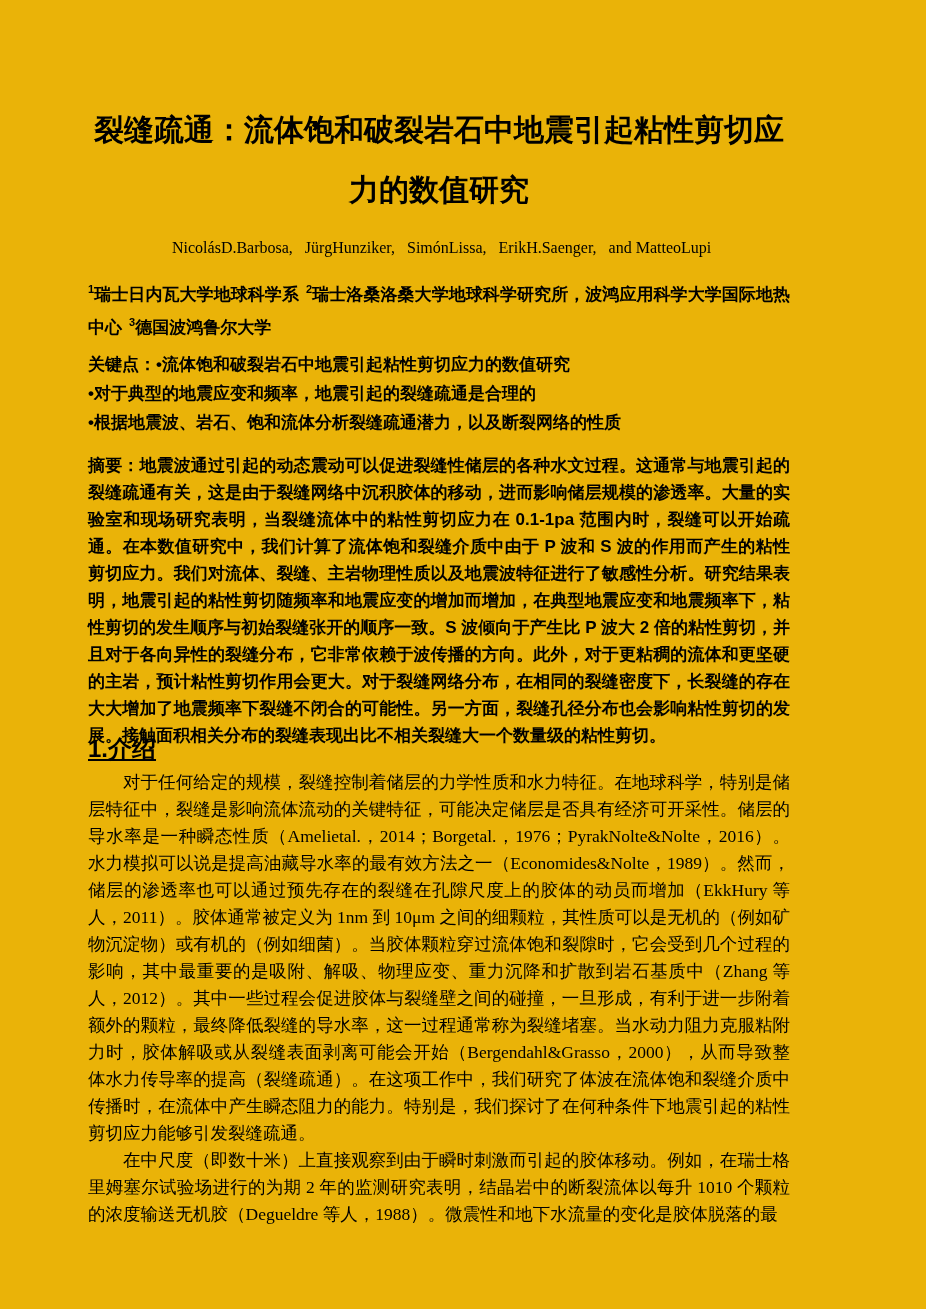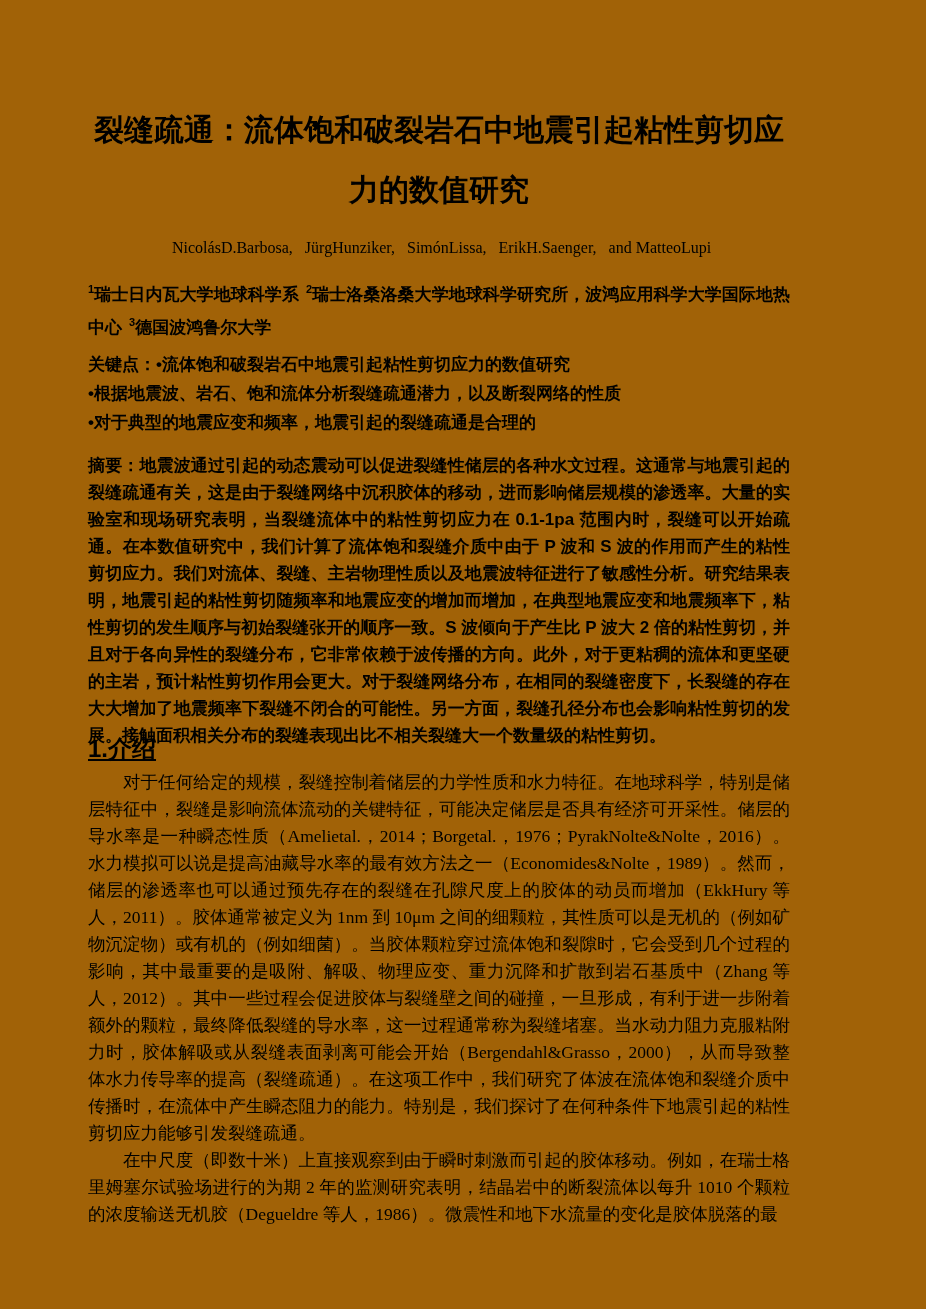--- a/index.html
+++ b/index.html
@@ -4,21 +4,21 @@
 <style>
   html, body {
     margin: 0;
     padding: 0;
     background: #ffffff;
   }
   .page {
     position: relative;
     width: 926px;
     height: 1309px;
-    background: #a16207;
+    background: #eab308;
     color: #000000;
     font-family: "Liberation Serif", "DejaVu Serif", serif;
     overflow: hidden;
   }
   .content {
     position: absolute;
     left: 88px;
     top: 0;
     width: 702px;
   }
@@ -126,27 +126,27 @@
   <div class="content">
 
     <h1 class="title">裂缝疏通：流体饱和破裂岩石中地震引起粘性剪切应力的数值研究</h1>
 
     <p class="authors">NicolásD.Barbosa,   JürgHunziker,   SimónLissa,   ErikH.Saenger,   and MatteoLupi</p>
 
     <p class="affiliation"><sup>1</sup><span>瑞士日内瓦大学地球科学系</span><sup class="gap">2</sup><span>瑞士洛桑洛桑大学地球科学研究所，波鸿应用科学大学国际地热中心</span><sup class="gap">3</sup><span>德国波鸿鲁尔大学</span></p>
 
     <div class="keypoints">
       <p>关键点：•流体饱和破裂岩石中地震引起粘性剪切应力的数值研究</p>
+      <p>•对于典型的地震应变和频率，地震引起的裂缝疏通是合理的</p>
       <p>•根据地震波、岩石、饱和流体分析裂缝疏通潜力，以及断裂网络的性质</p>
-      <p>•对于典型的地震应变和频率，地震引起的裂缝疏通是合理的</p>
     </div>
 
     <p class="abstract"><span>摘要：</span><span>地震波通过引起的动态震动可以促进裂缝性储层的各种水文过程。这通常与地震引起的裂缝疏通有关，这是由于裂缝网络中沉积胶体的移动，进而影响储层规模的渗透率。大量的实验室和现场研究表明，当裂缝流体中的粘性剪切应力在 0.1-1pa 范围内时，裂缝可以开始疏通。在本数值研究中，我们计算了流体饱和裂缝介质中由于 P 波和 S 波的作用而产生的粘性剪切应力。我们对流体、裂缝、主岩物理性质以及地震波特征进行了敏感性分析。研究结果表明，地震引起的粘性剪切随频率和地震应变的增加而增加，在典型地震应变和地震频率下，粘性剪切的发生顺序与初始裂缝张开的顺序一致。S 波倾向于产生比 P 波大 2 倍的粘性剪切，并且对于各向异性的裂缝分布，它非常依赖于波传播的方向。此外，对于更粘稠的流体和更坚硬的主岩，预计粘性剪切作用会更大。对于裂缝网络分布，在相同的裂缝密度下，长裂缝的存在大大增加了地震频率下裂缝不闭合的可能性。另一方面，裂缝孔径分布也会影响粘性剪切的发展。接触面积相关分布的裂缝表现出比不相关裂缝大一个数量级的粘性剪切。</span></p>
 
     <h2 class="section-heading">1.介绍</h2>
 
     <div class="body-text">
       <p>对于任何给定的规模，裂缝控制着储层的力学性质和水力特征。在地球科学，特别是储层特征中，裂缝是影响流体流动的关键特征，可能决定储层是否具有经济可开采性。储层的导水率是一种瞬态性质（Amelietal.，2014；Borgetal.，1976；PyrakNolte&amp;Nolte，2016）。水力模拟可以说是提高油藏导水率的最有效方法之一（Economides&amp;Nolte，1989）。然而，储层的渗透率也可以通过预先存在的裂缝在孔隙尺度上的胶体的动员而增加（EkkHury 等人，2011）。胶体通常被定义为 1nm 到 10μm 之间的细颗粒，其性质可以是无机的（例如矿物沉淀物）或有机的（例如细菌）。当胶体颗粒穿过流体饱和裂隙时，它会受到几个过程的影响，其中最重要的是吸附、解吸、物理应变、重力沉降和扩散到岩石基质中（Zhang 等人，2012）。其中一些过程会促进胶体与裂缝壁之间的碰撞，一旦形成，有利于进一步附着额外的颗粒，最终降低裂缝的导水率，这一过程通常称为裂缝堵塞。当水动力阻力克服粘附力时，胶体解吸或从裂缝表面剥离可能会开始（Bergendahl&amp;Grasso，2000），从而导致整体水力传导率的提高（裂缝疏通）。在这项工作中，我们研究了体波在流体饱和裂缝介质中传播时，在流体中产生瞬态阻力的能力。特别是，我们探讨了在何种条件下地震引起的粘性剪切应力能够引发裂缝疏通。</p>
-      <p>在中尺度（即数十米）上直接观察到由于瞬时刺激而引起的胶体移动。例如，在瑞士格里姆塞尔试验场进行的为期 2 年的监测研究表明，结晶岩中的断裂流体以每升 1010 个颗粒的浓度输送无机胶（Degueldre 等人，1986）。微震性和地下水流量的变化是胶体脱落的最</p>
+      <p>在中尺度（即数十米）上直接观察到由于瞬时刺激而引起的胶体移动。例如，在瑞士格里姆塞尔试验场进行的为期 2 年的监测研究表明，结晶岩中的断裂流体以每升 1010 个颗粒的浓度输送无机胶（Degueldre 等人，1988）。微震性和地下水流量的变化是胶体脱落的最</p>
     </div>
 
   </div>
 </div>
 
 </body></html>

